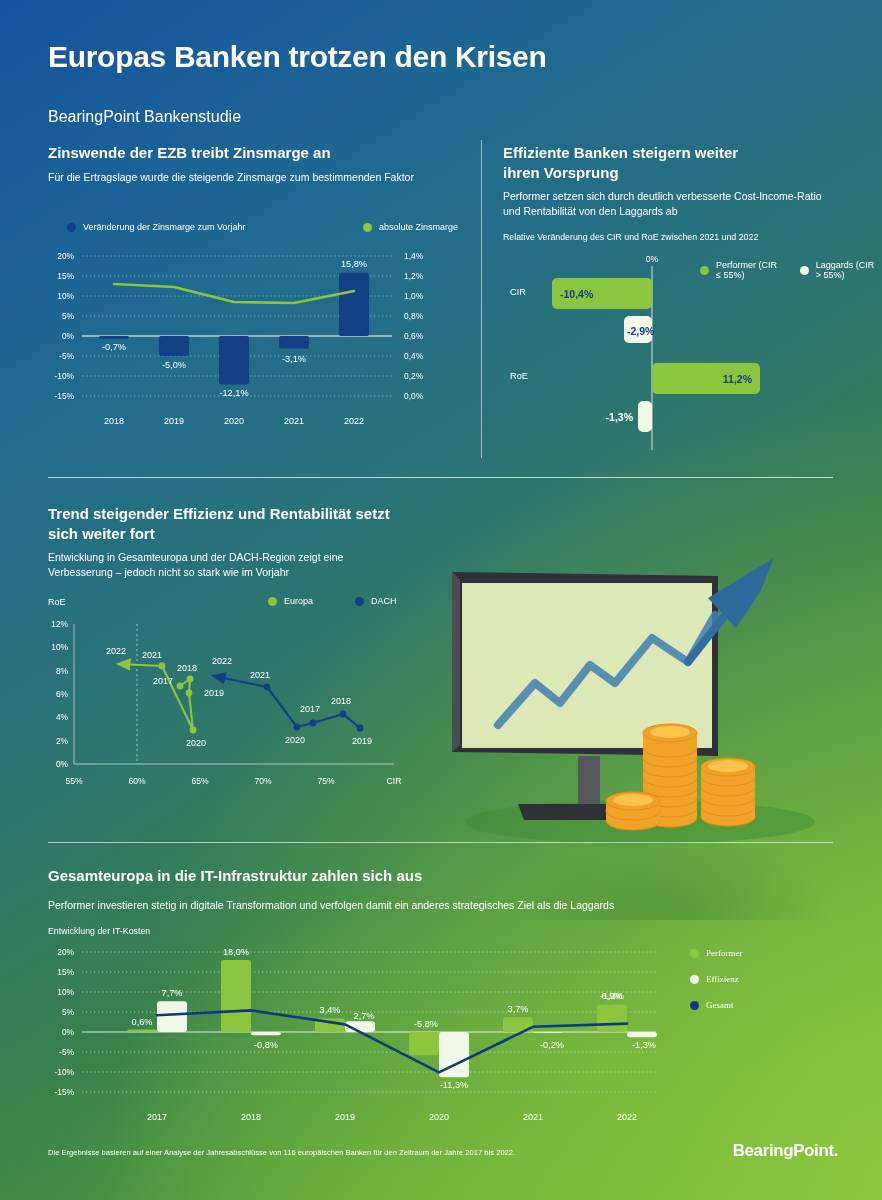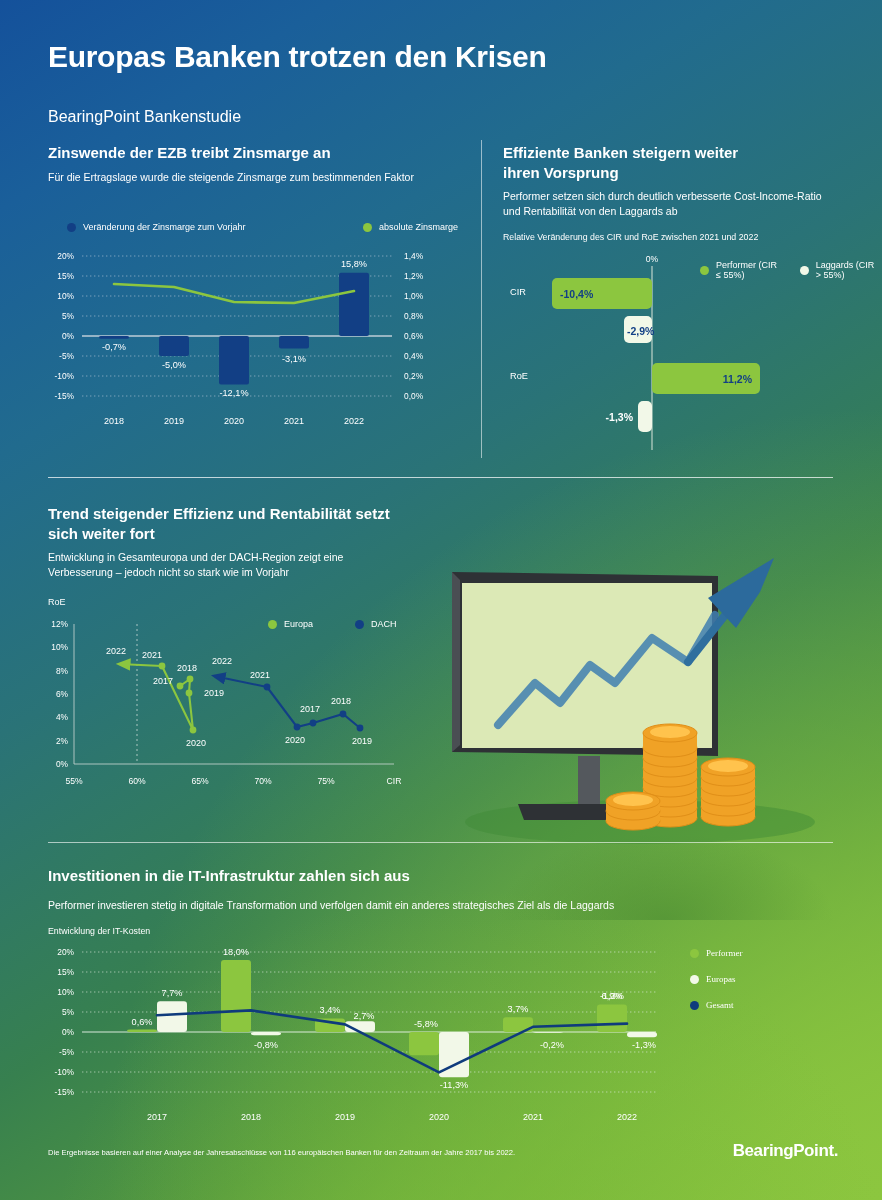--- a/index.html
+++ b/index.html
@@ -185,21 +185,21 @@
 <div style="position:absolute;left:48px;top:504px;width:400px;">
   <div class="sec-title">Trend steigender Effizienz und Rentabilität setzt</div>
   <div class="sec-title">sich weiter fort</div>
 </div>
 <div style="position:absolute;left:48px;top:550px;width:400px;">
   <div class="sec-sub">Entwicklung in Gesamteuropa und der DACH-Region zeigt eine</div>
   <div class="sec-sub">Verbesserung – jedoch nicht so stark wie im Vorjahr</div>
 </div>
 
 <div style="position:absolute;left:48px;top:597px;font-size:9px;">RoE</div>
-<div style="position:absolute;left:268px;top:619px;display:flex;gap:42px;">
+<div style="position:absolute;left:268px;top:596px;display:flex;gap:42px;">
   <div class="legend-row">
     <span class="dot" style="background:#8cc63f"></span>
     <span>Europa</span>
   </div>
   <div class="legend-row">
     <span class="dot" style="background:#123f85"></span>
     <span>DACH</span>
   </div>
 </div>
 
@@ -334,37 +334,37 @@
         <rect x="176" y="261" width="54" height="10" stroke="none"></rect>
       <ellipse cx="203" cy="261" rx="27" ry="9"></ellipse>
     </g>
     <ellipse cx="203" cy="260" rx="20" ry="6" fill="#ffc34d"></ellipse>
   </g>
 </svg>
 
 <div class="divider" style="left:48px;top:842px;width:785px;opacity:0.85;"></div>
 
 <div style="position:absolute;left:48px;top:866px;width:600px;">
-  <div class="sec-title">Investitionen in die IT-Infrastruktur zahlen sich aus</div>
+  <div class="sec-title">Gesamteuropa in die IT-Infrastruktur zahlen sich aus</div>
 </div>
 <div style="position:absolute;left:48px;top:898px;width:700px;">
   <div class="sec-sub">Performer investieren stetig in digitale Transformation und verfolgen damit ein anderes strategisches Ziel als die Laggards</div>
 </div>
 <div style="position:absolute;left:48px;top:925px;width:400px;">
   <div class="sec-note">Entwicklung der IT-Kosten</div>
 </div>
 
 <div style="position:absolute;left:690px;top:948px;display:flex;flex-direction:column;gap:16px;font-family:Liberation Serif, serif;">
   <div class="legend-row">
     <span class="dot" style="background:#8cc63f"></span>
     <span>Performer</span>
   </div>
   <div class="legend-row">
     <span class="dot" style="background:#f2f8e8"></span>
-    <span>Europas</span>
+    <span>Effizienz</span>
   </div>
   <div class="legend-row">
     <span class="dot" style="background:#0f3b7c"></span>
     <span>Gesamt</span>
   </div>
 </div>
 
 <svg style="position:absolute;left:44px;top:940px;" width="640" height="192" viewBox="0 0 640 192">
 
   <g stroke="#e2efe2" stroke-width="0.8" stroke-dasharray="1.4 2.6" opacity="0.75">

